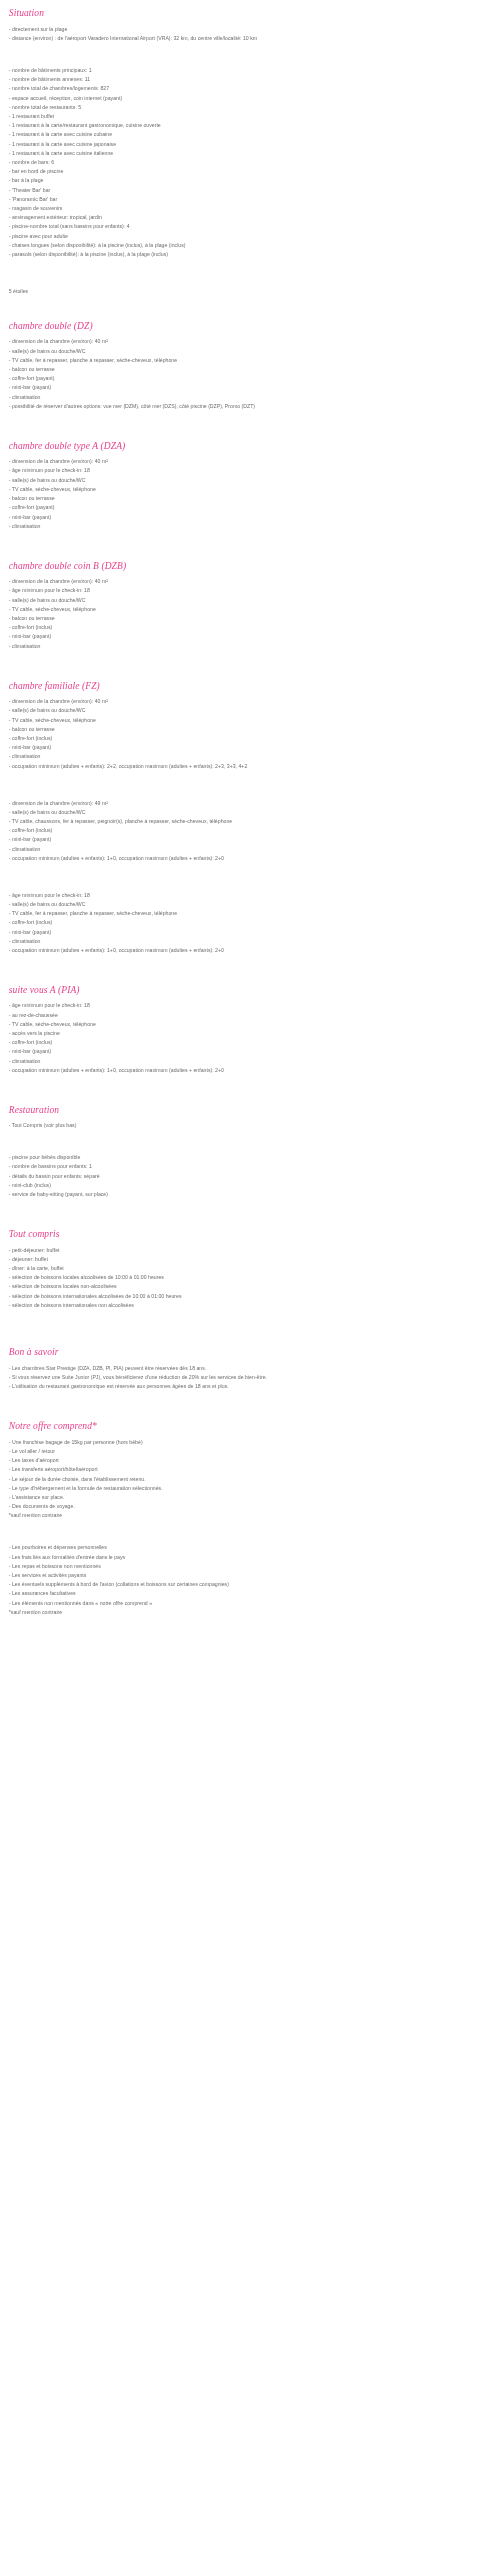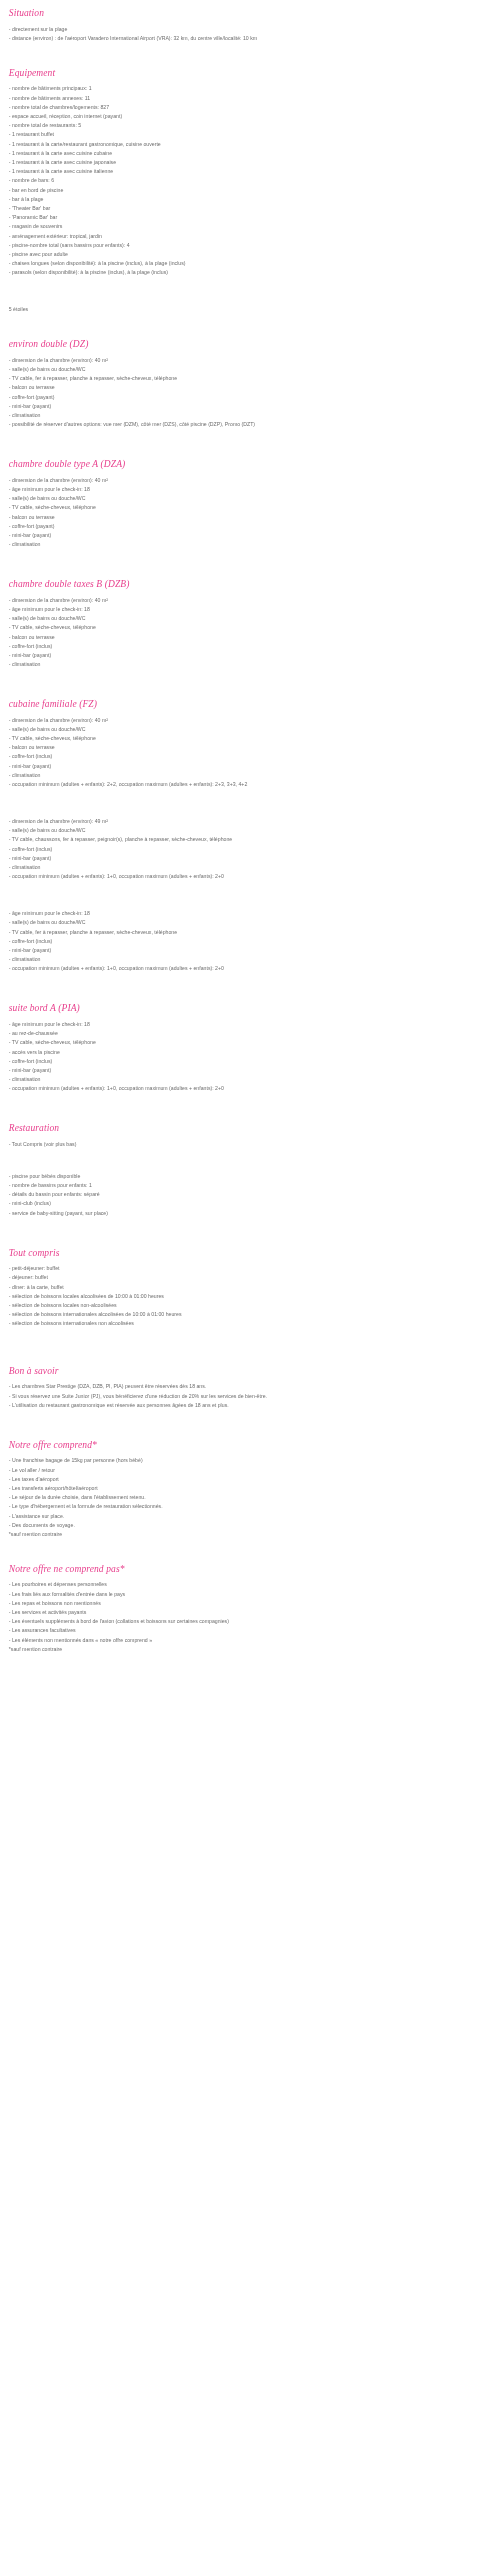--- a/index.html
+++ b/index.html
@@ -59,21 +59,20 @@
     <h2 class="section">Situation</h2>
     <ul class="lines">
       <li>- directement sur la plage</li>
       <li>- distance (environ) : de l'aéroport Varadero International Airport (VRA): 32 km, du centre ville/localité: 10 km</li>
     </ul>
   </div>
 
   <div class="spacer-sm"></div>
 
   <div class="block">
-    <h2 class="section">Equipement</h2>
     <ul class="lines">
       <li>- nombre de bâtiments principaux: 1</li>
       <li>- nombre de bâtiments annexes: 11</li>
       <li>- nombre total de chambres/logements: 827</li>
       <li>- espace accueil, réception, coin internet (payant)</li>
       <li>- nombre total de restaurants: 5</li>
       <li>- 1 restaurant buffet</li>
       <li>- 1 restaurant à la carte/restaurant gastronomique, cuisine ouverte</li>
       <li>- 1 restaurant à la carte avec cuisine cubaine</li>
       <li>- 1 restaurant à la carte avec cuisine japonaise</li>
@@ -96,21 +95,21 @@
 
   <div class="block">
     <ul class="lines">
       <li>5 étoiles</li>
     </ul>
   </div>
 
   <div class="spacer-sm"></div>
 
   <div class="block">
-    <h2 class="section">environ double (DZ)</h2>
+    <h2 class="section">chambre double (DZ)</h2>
     <ul class="lines">
       <li>- dimension de la chambre (environ): 40 m²</li>
       <li>- salle(s) de bains ou douche/WC</li>
       <li>- TV cable, fer à repasser, planche à repasser, sèche-cheveux, téléphone</li>
       <li>- balcon ou terrasse</li>
       <li>- coffre-fort (payant)</li>
       <li>- mini-bar (payant)</li>
       <li>- climatisation</li>
       <li>- possibilité de réserver d'autres options: vue mer (DZM), côté mer (DZS), côté piscine (DZP), Promo (DZT)</li>
     </ul>
@@ -128,37 +127,37 @@
       <li>- balcon ou terrasse</li>
       <li>- coffre-fort (payant)</li>
       <li>- mini-bar (payant)</li>
       <li>- climatisation</li>
     </ul>
   </div>
 
   <div class="spacer-md"></div>
 
   <div class="block">
-    <h2 class="section">chambre double taxes B (DZB)</h2>
-    <ul class="lines">
-      <li>- dimension de la chambre (environ): 40 m²</li>
-      <li>- âge minimum pour le check-in: 18</li>
-      <li>- salle(s) de bains ou douche/WC</li>
-      <li>- TV cable, sèche-cheveux, téléphone</li>
-      <li>- balcon ou terrasse</li>
-      <li>- coffre-fort (inclus)</li>
-      <li>- mini-bar (payant)</li>
-      <li>- climatisation</li>
-    </ul>
-  </div>
-
-  <div class="spacer-md"></div>
-
-  <div class="block">
-    <h2 class="section">cubaine familiale (FZ)</h2>
+    <h2 class="section">chambre double coin B (DZB)</h2>
+    <ul class="lines">
+      <li>- dimension de la chambre (environ): 40 m²</li>
+      <li>- âge minimum pour le check-in: 18</li>
+      <li>- salle(s) de bains ou douche/WC</li>
+      <li>- TV cable, sèche-cheveux, téléphone</li>
+      <li>- balcon ou terrasse</li>
+      <li>- coffre-fort (inclus)</li>
+      <li>- mini-bar (payant)</li>
+      <li>- climatisation</li>
+    </ul>
+  </div>
+
+  <div class="spacer-md"></div>
+
+  <div class="block">
+    <h2 class="section">chambre familiale (FZ)</h2>
     <ul class="lines">
       <li>- dimension de la chambre (environ): 40 m²</li>
       <li>- salle(s) de bains ou douche/WC</li>
       <li>- TV cable, sèche-cheveux, téléphone</li>
       <li>- balcon ou terrasse</li>
       <li>- coffre-fort (inclus)</li>
       <li>- mini-bar (payant)</li>
       <li>- climatisation</li>
       <li>- occupation minimum (adultes + enfants): 2+2, occupation maximum (adultes + enfants): 2+3, 3+3, 4+2</li>
     </ul>
@@ -188,21 +187,21 @@
       <li>- coffre-fort (inclus)</li>
       <li>- mini-bar (payant)</li>
       <li>- climatisation</li>
       <li>- occupation minimum (adultes + enfants): 1+0, occupation maximum (adultes + enfants): 2+0</li>
     </ul>
   </div>
 
   <div class="spacer-md"></div>
 
   <div class="block">
-    <h2 class="section">suite bord A (PIA)</h2>
+    <h2 class="section">suite vous A (PIA)</h2>
     <ul class="lines">
       <li>- âge minimum pour le check-in: 18</li>
       <li>- au rez-de-chaussée</li>
       <li>- TV cable, sèche-cheveux, téléphone</li>
       <li>- accès vers la piscine</li>
       <li>- coffre-fort (inclus)</li>
       <li>- mini-bar (payant)</li>
       <li>- climatisation</li>
       <li>- occupation minimum (adultes + enfants): 1+0, occupation maximum (adultes + enfants): 2+0</li>
     </ul>
@@ -268,21 +267,20 @@
       <li>- Le type d'hébergement et la formule de restauration sélectionnés.</li>
       <li>- L'assistance sur place.</li>
       <li>- Des documents de voyage.</li>
       <li>*sauf mention contraire</li>
     </ul>
   </div>
 
   <div class="spacer-sm"></div>
 
   <div class="block tight">
-    <h2 class="section">Notre offre ne comprend pas*</h2>
     <ul class="lines">
       <li>- Les pourboires et dépenses personnelles</li>
       <li>- Les frais liés aux formalités d'entrée dans le pays</li>
       <li>- Les repas et boissons non mentionnés</li>
       <li>- Les services et activités payants</li>
       <li>- Les éventuels suppléments à bord de l'avion (collations et boissons sur certaines compagnies)</li>
       <li>- Les assurances facultatives</li>
       <li>- Les éléments non mentionnés dans « notre offre comprend »</li>
       <li>*sauf mention contraire</li>
     </ul>

